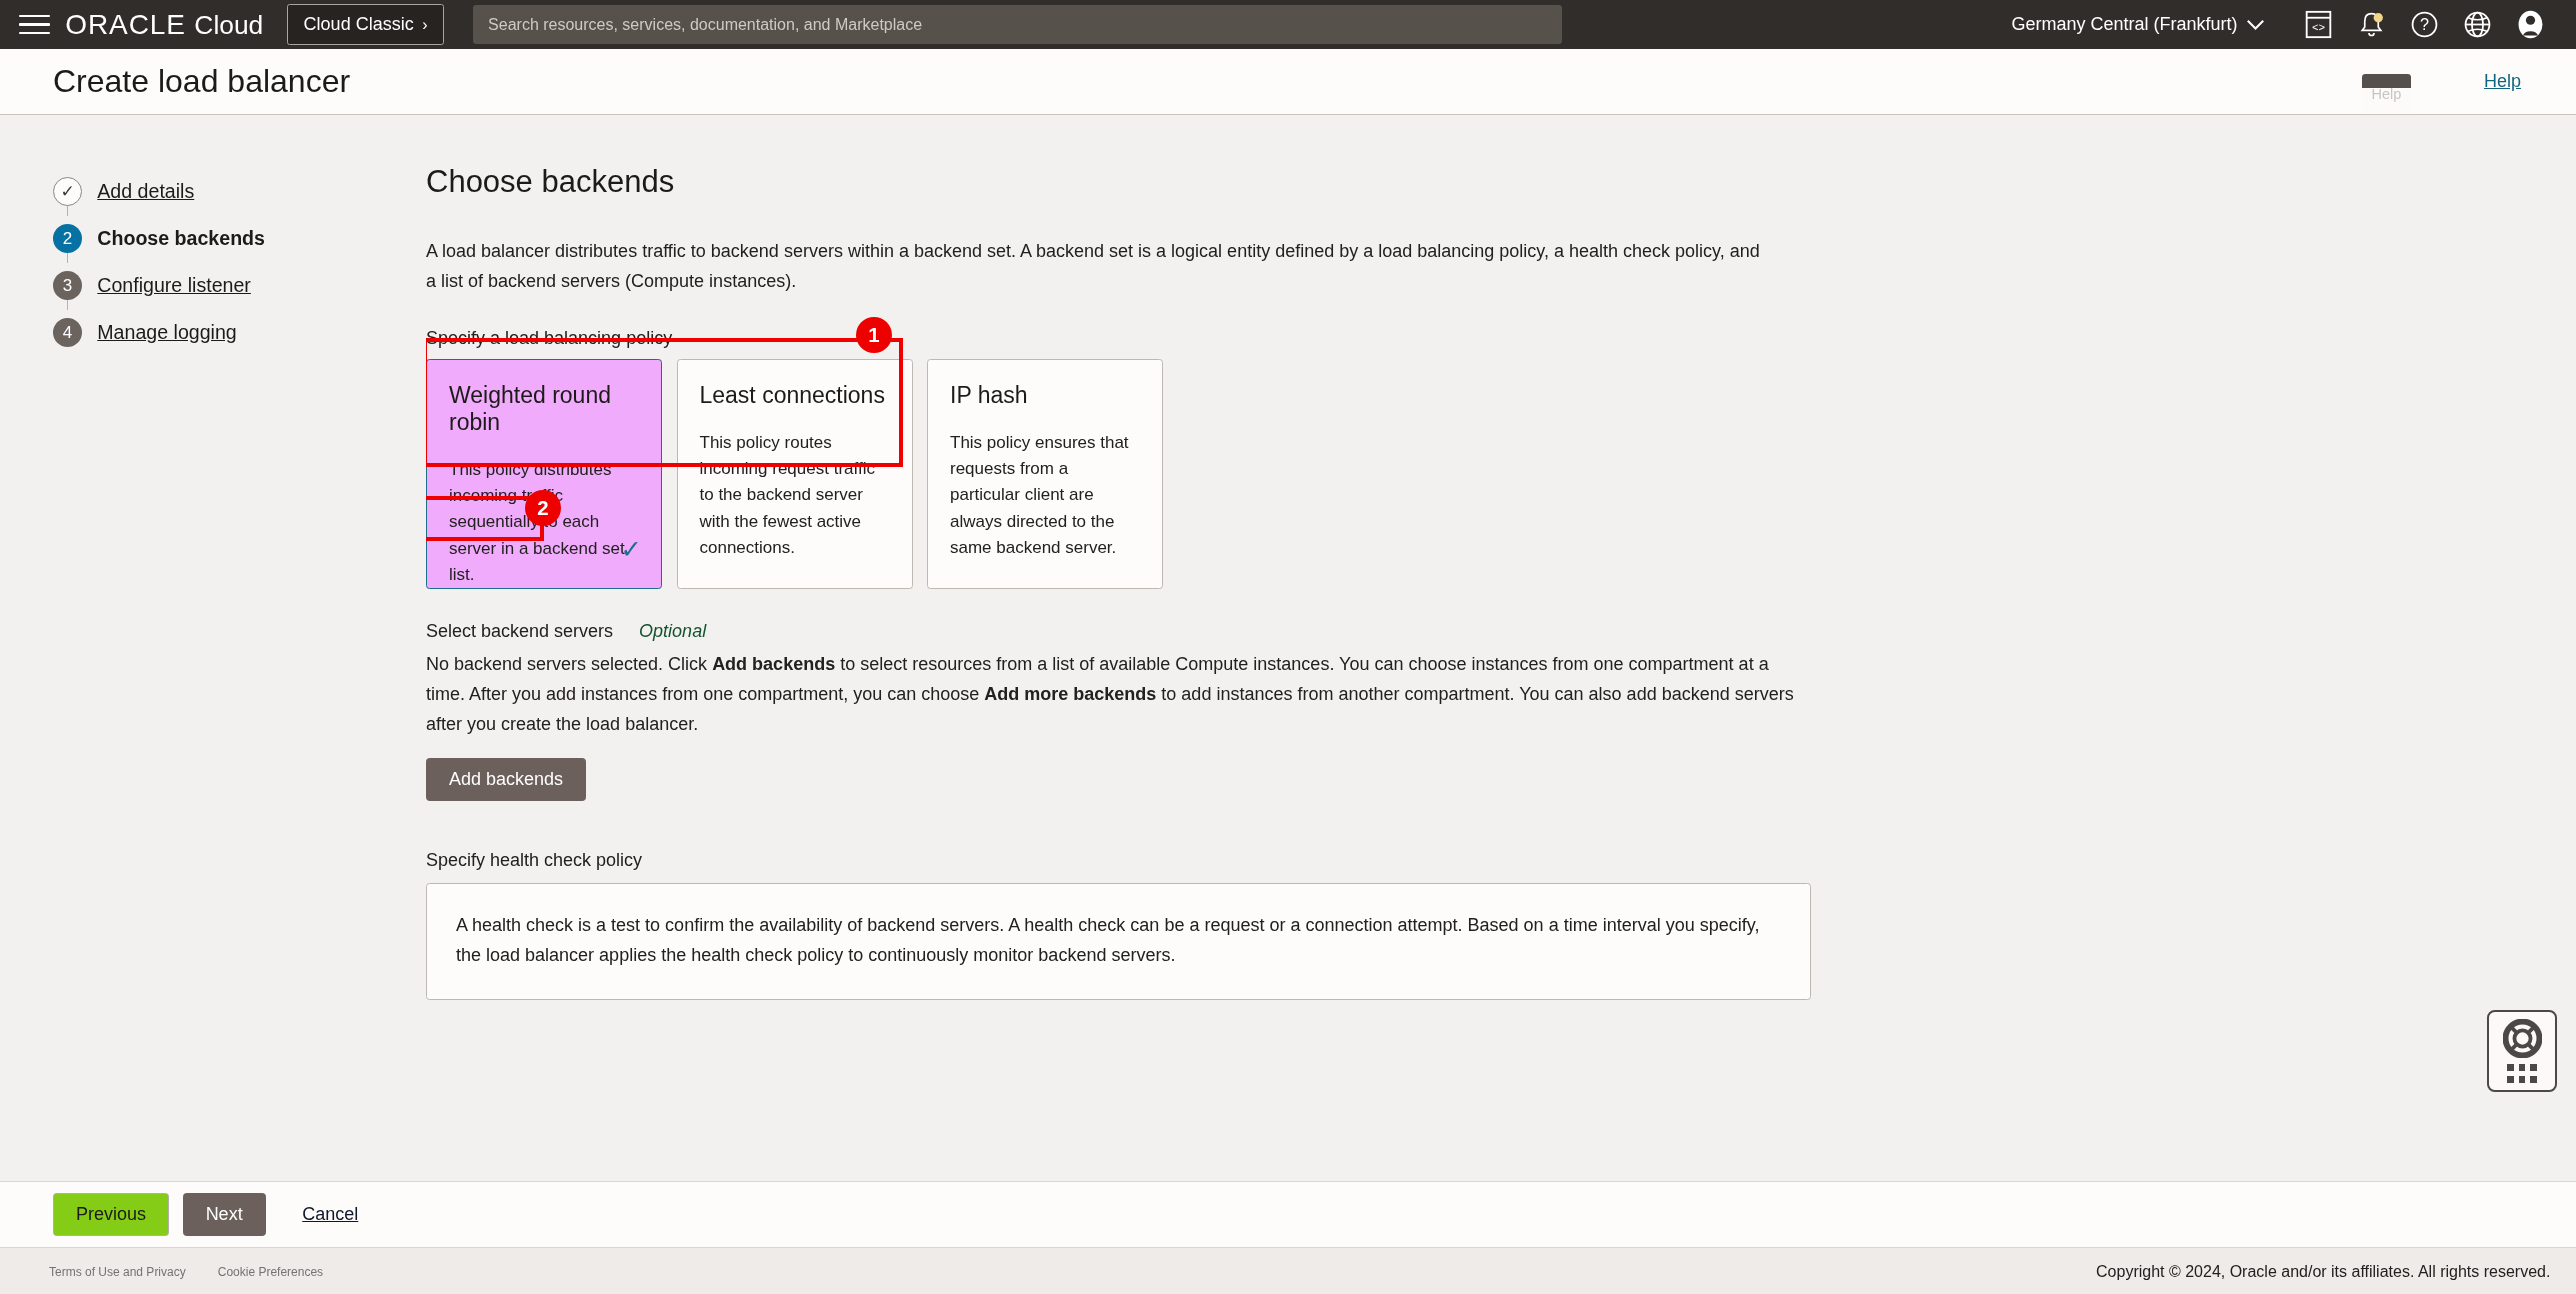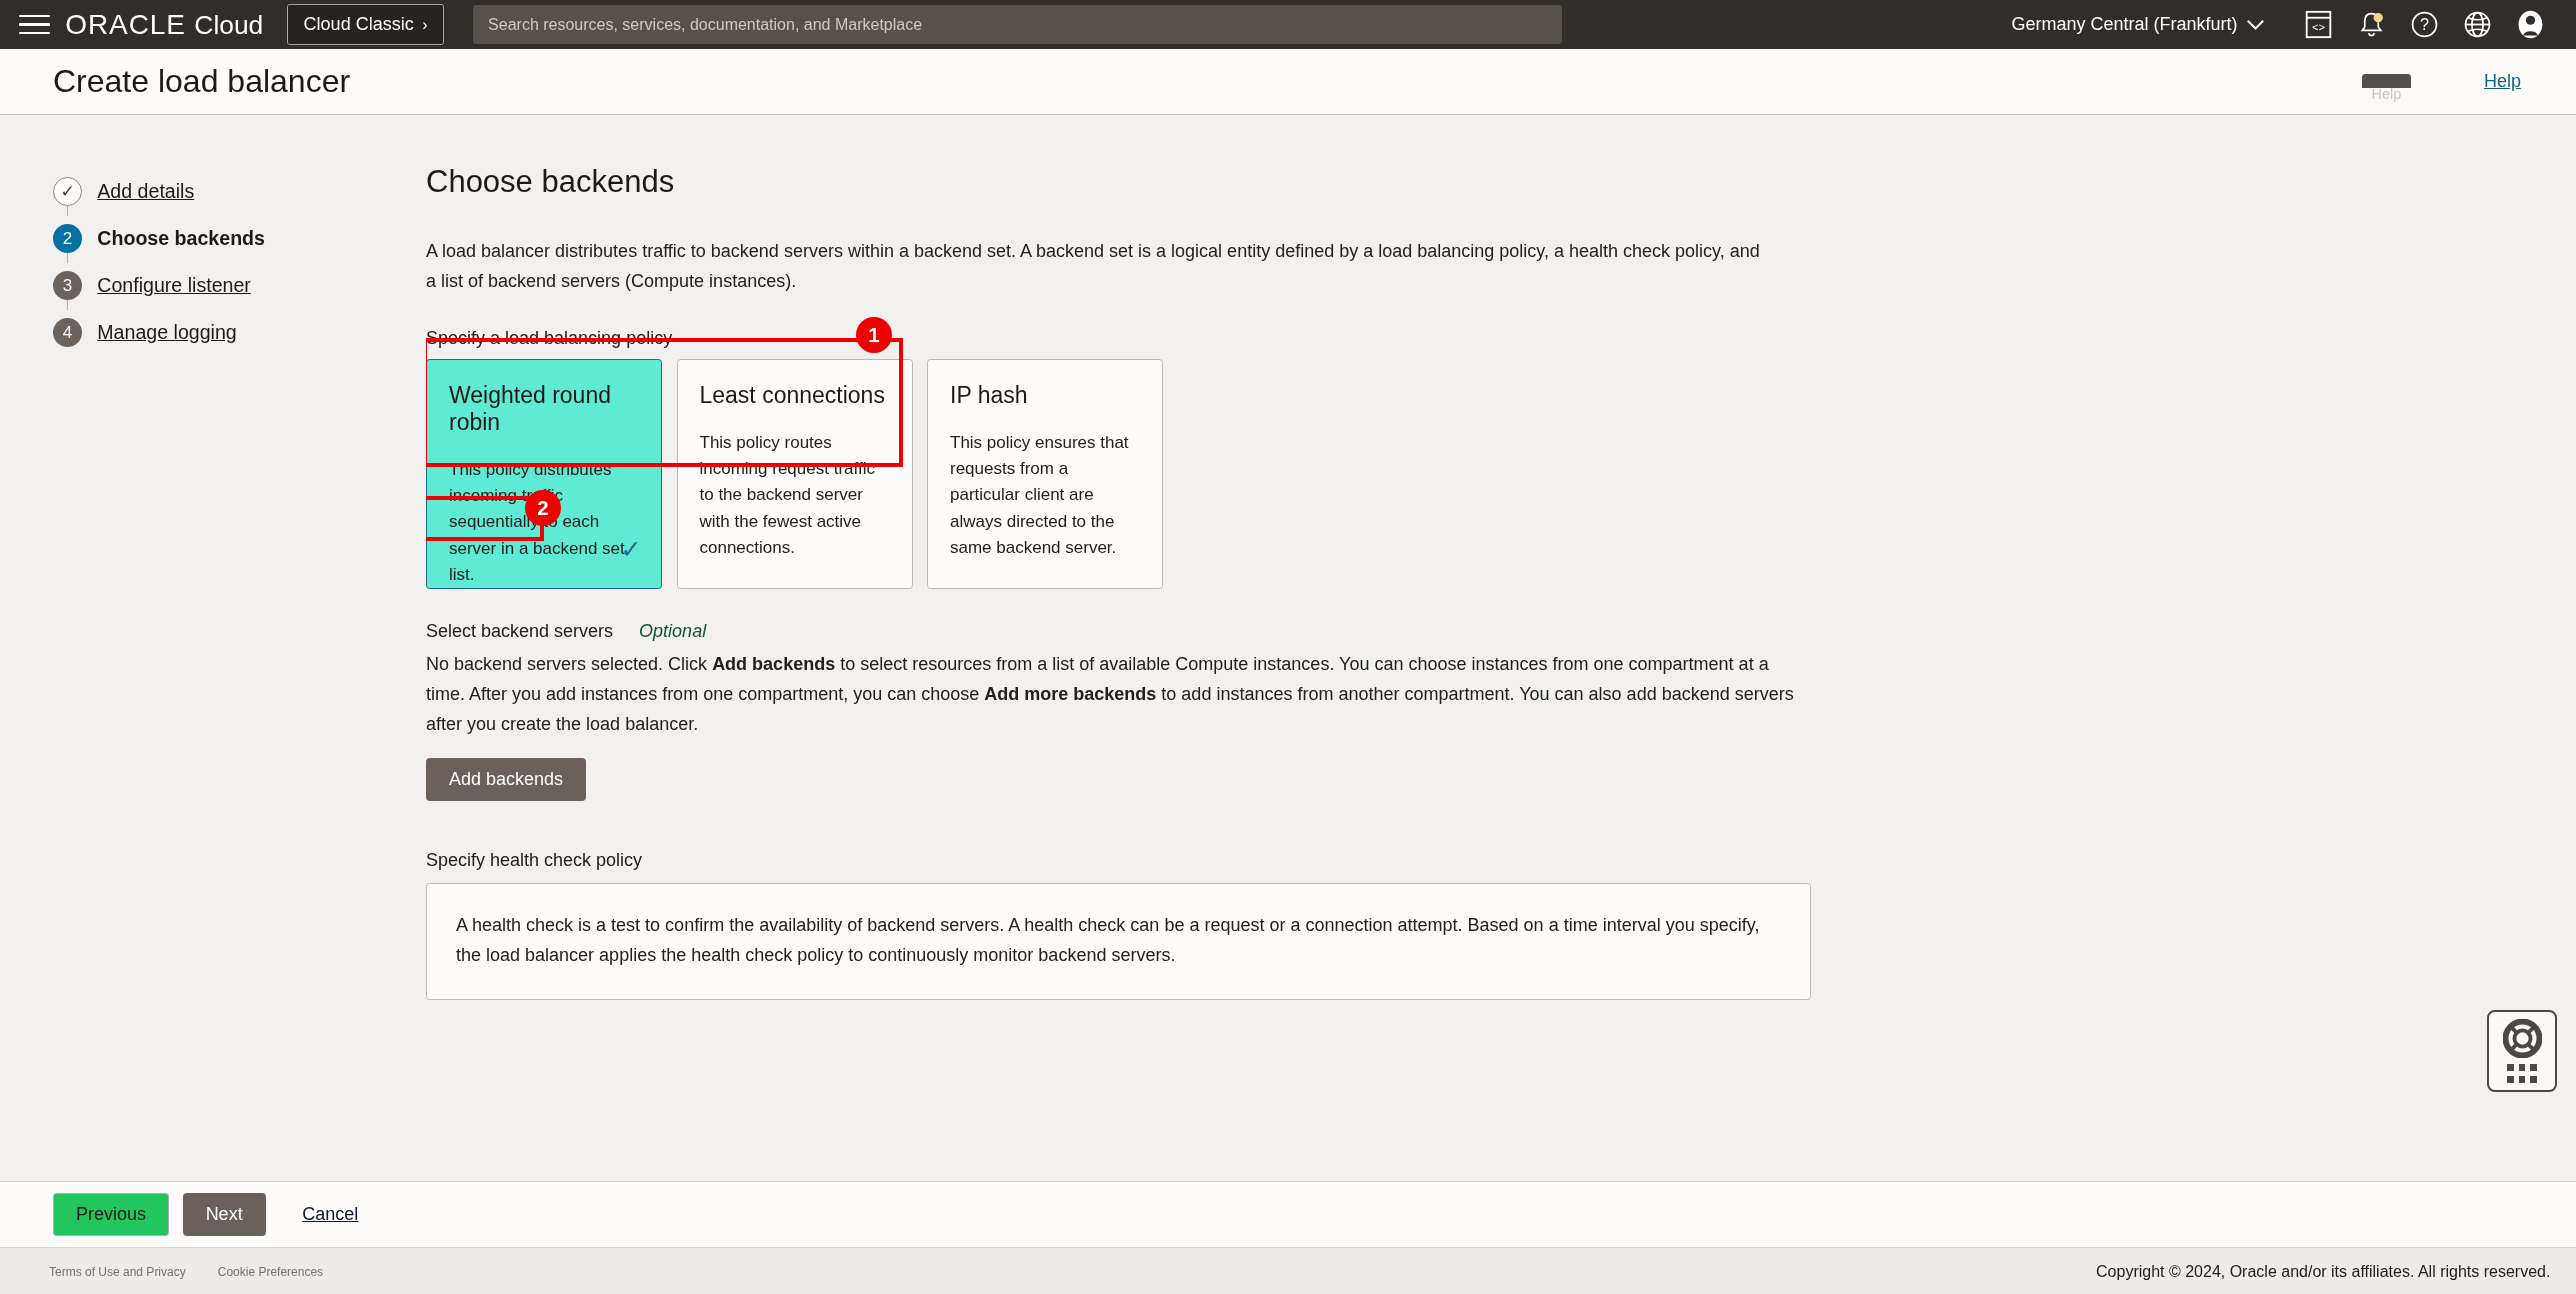--- a/index.html
+++ b/index.html
@@ -152,41 +152,41 @@
   .card {
     width: 236px; height: 230px;
     border: 0.9px solid #bdb8b2;
     border-radius: 3.4px;
     background: #fdfcfb;
     padding: 22px 22px 0 22px;
     position: relative;
     cursor: pointer;
   }
   .card.selected {
-    background: #5eead4;
+    background: #f0abfc;
     border: 1.7px solid #1b6e8c;
   }
   .card-title { font-size: 23px; color: #1d1b19; font-weight: 400; margin-bottom: 20.4px; }
   .card-desc { font-size: 17px; line-height: 26.4px; color: #23211f; }
   .card-check {
     position: absolute; right: 19px; bottom: 25.6px;
     color: #1b6e8c; font-size: 25.6px; line-height: 1;
   }
 
   
   .btn {
     font-size: 18px; border-radius: 3.4px; cursor: pointer;
     font-family: "Liberation Sans", sans-serif;
   }
   .btn-primary {
     background: #6b605b; color: #fff; border: 0.9px solid #6b605b;
     padding: 10.2px 22px;
   }
   .btn-secondary {
-    background: #22c55e; color: #1d1b19; border: 0.9px solid #b3aea8;
+    background: #84cc16; color: #1d1b19; border: 0.9px solid #b3aea8;
     padding: 10.2px 22px;
   }
   .addbackends-row { margin-top: 19px; }
 
   
   .hc-box {
     margin-top: 12px;
     width: 1385px;
     border: 0.9px solid #bdb8b2;
     border-radius: 3.4px;

